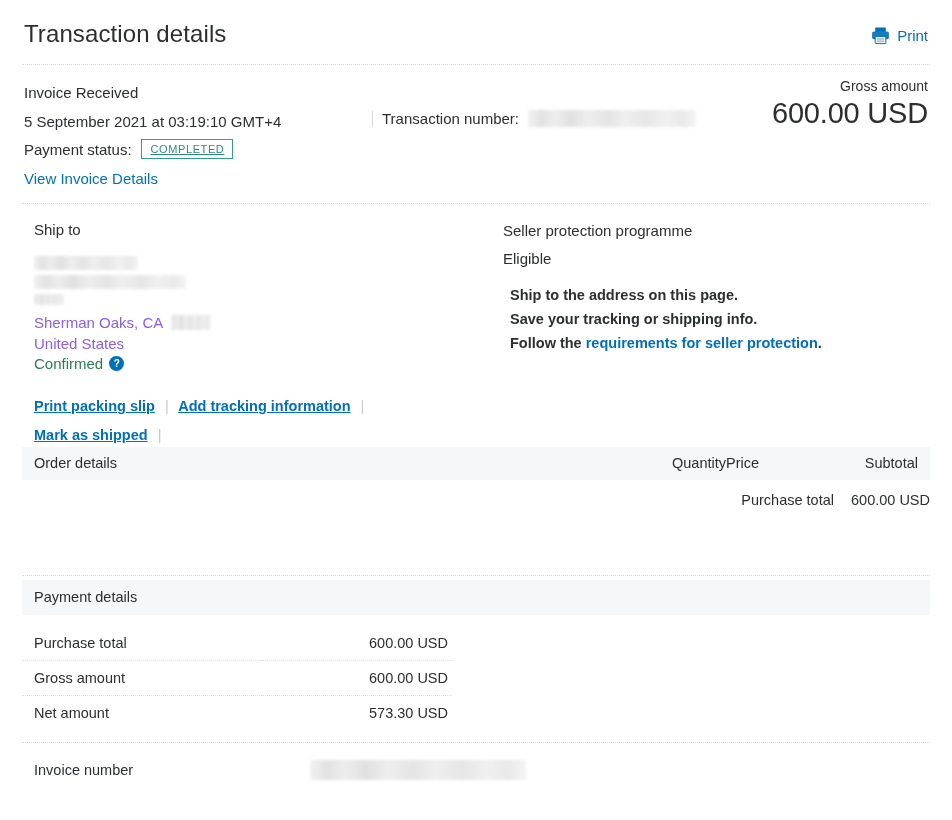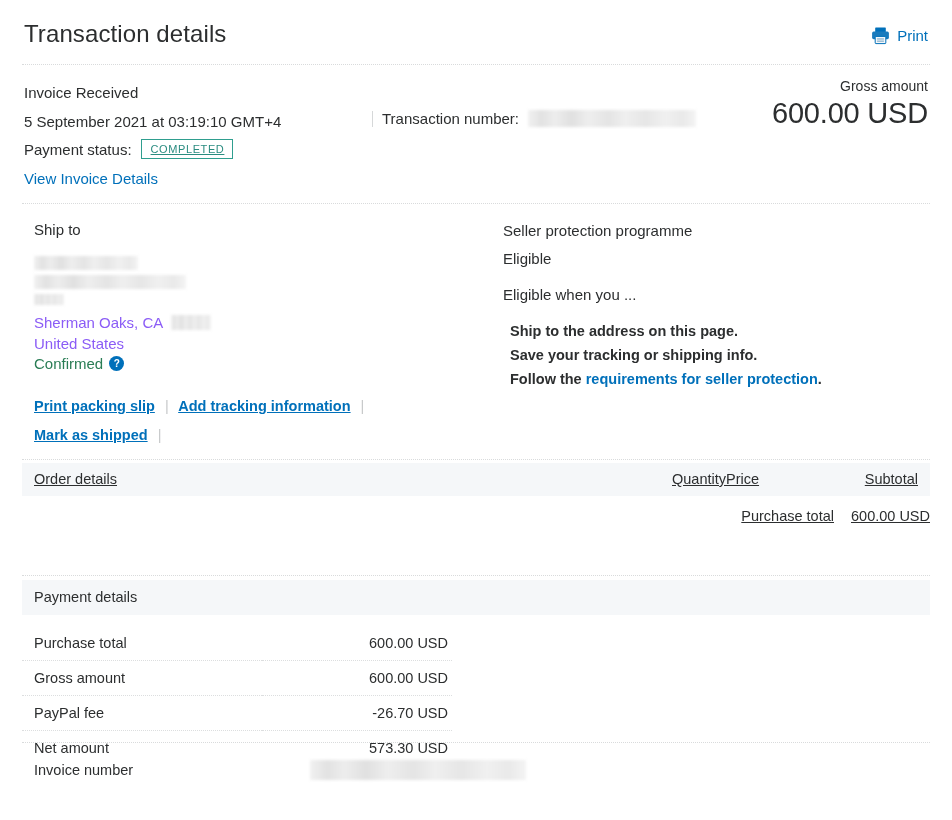--- a/index.html
+++ b/index.html
@@ -160,21 +160,21 @@
     font-size: 14.5px;
     font-weight: bold;
     line-height: 24px;
     color: #2c2e2f;
   }
   .sp-bullet .link { font-weight: bold; }
 
   .hr-sec2 { position: absolute; left: 22px; right: 22px; top: 459px; }
 
   
-  .order-wrap { position: absolute; left: 22px; right: 22px; top: 463px; text-decoration: underline; }
+  .order-wrap { position: absolute; left: 22px; right: 22px; top: 447px; }
   .tbl { width: 100%; border-collapse: collapse; font-size: 14.5px; }
   .tbl thead th {
     background: #f5f7f9;
     font-weight: 400;
     color: #2c2e2f;
     padding: 8px 0 9px 0;
     font-size: 14.5px;
   }
   .th-order { text-align: left; padding-left: 12px !important; }
   .th-qty { text-align: right; width: 100px; }
@@ -295,21 +295,20 @@
         <div class="action-row">
           <a class="link">Mark as shipped</a>
           <span class="sep">|</span>
         </div>
       </div>
     </div>
 
     <div class="col-right">
       <div class="sp-line" style="line-height:20px;">Seller protection programme</div>
       <div class="sp-line">Eligible</div>
-      <div class="sp-line">Eligible when you ...</div>
       <div class="sp-bullets">
         <div class="sp-bullet">Ship to the address on this page.</div>
         <div class="sp-bullet">Save your tracking or shipping info.</div>
         <div class="sp-bullet"><span>Follow the </span><a class="link">requirements for seller protection</a><span>.</span></div>
       </div>
     </div>
   </div>
   <hr class="hr-dot hr-sec2">
 
   <div class="order-wrap">
@@ -339,24 +338,20 @@
     <table class="pay-table">
       <tbody>
         <tr>
           <td class="pk">Purchase total</td>
           <td class="pv">600.00 USD</td>
         </tr>
         <tr>
           <td class="pk">Gross amount</td>
           <td class="pv">600.00 USD</td>
         </tr>
-        <tr>
-          <td class="pk">PayPal fee</td>
-          <td class="pv">-26.70 USD</td>
-        </tr>
         <tr class="no-rule">
           <td class="pk">Net amount</td>
           <td class="pv">573.30 USD</td>
         </tr>
       </tbody>
     </table>
   </div>
   <hr class="hr-dot hr-sec4">
 
   <div class="inv-wrap">

